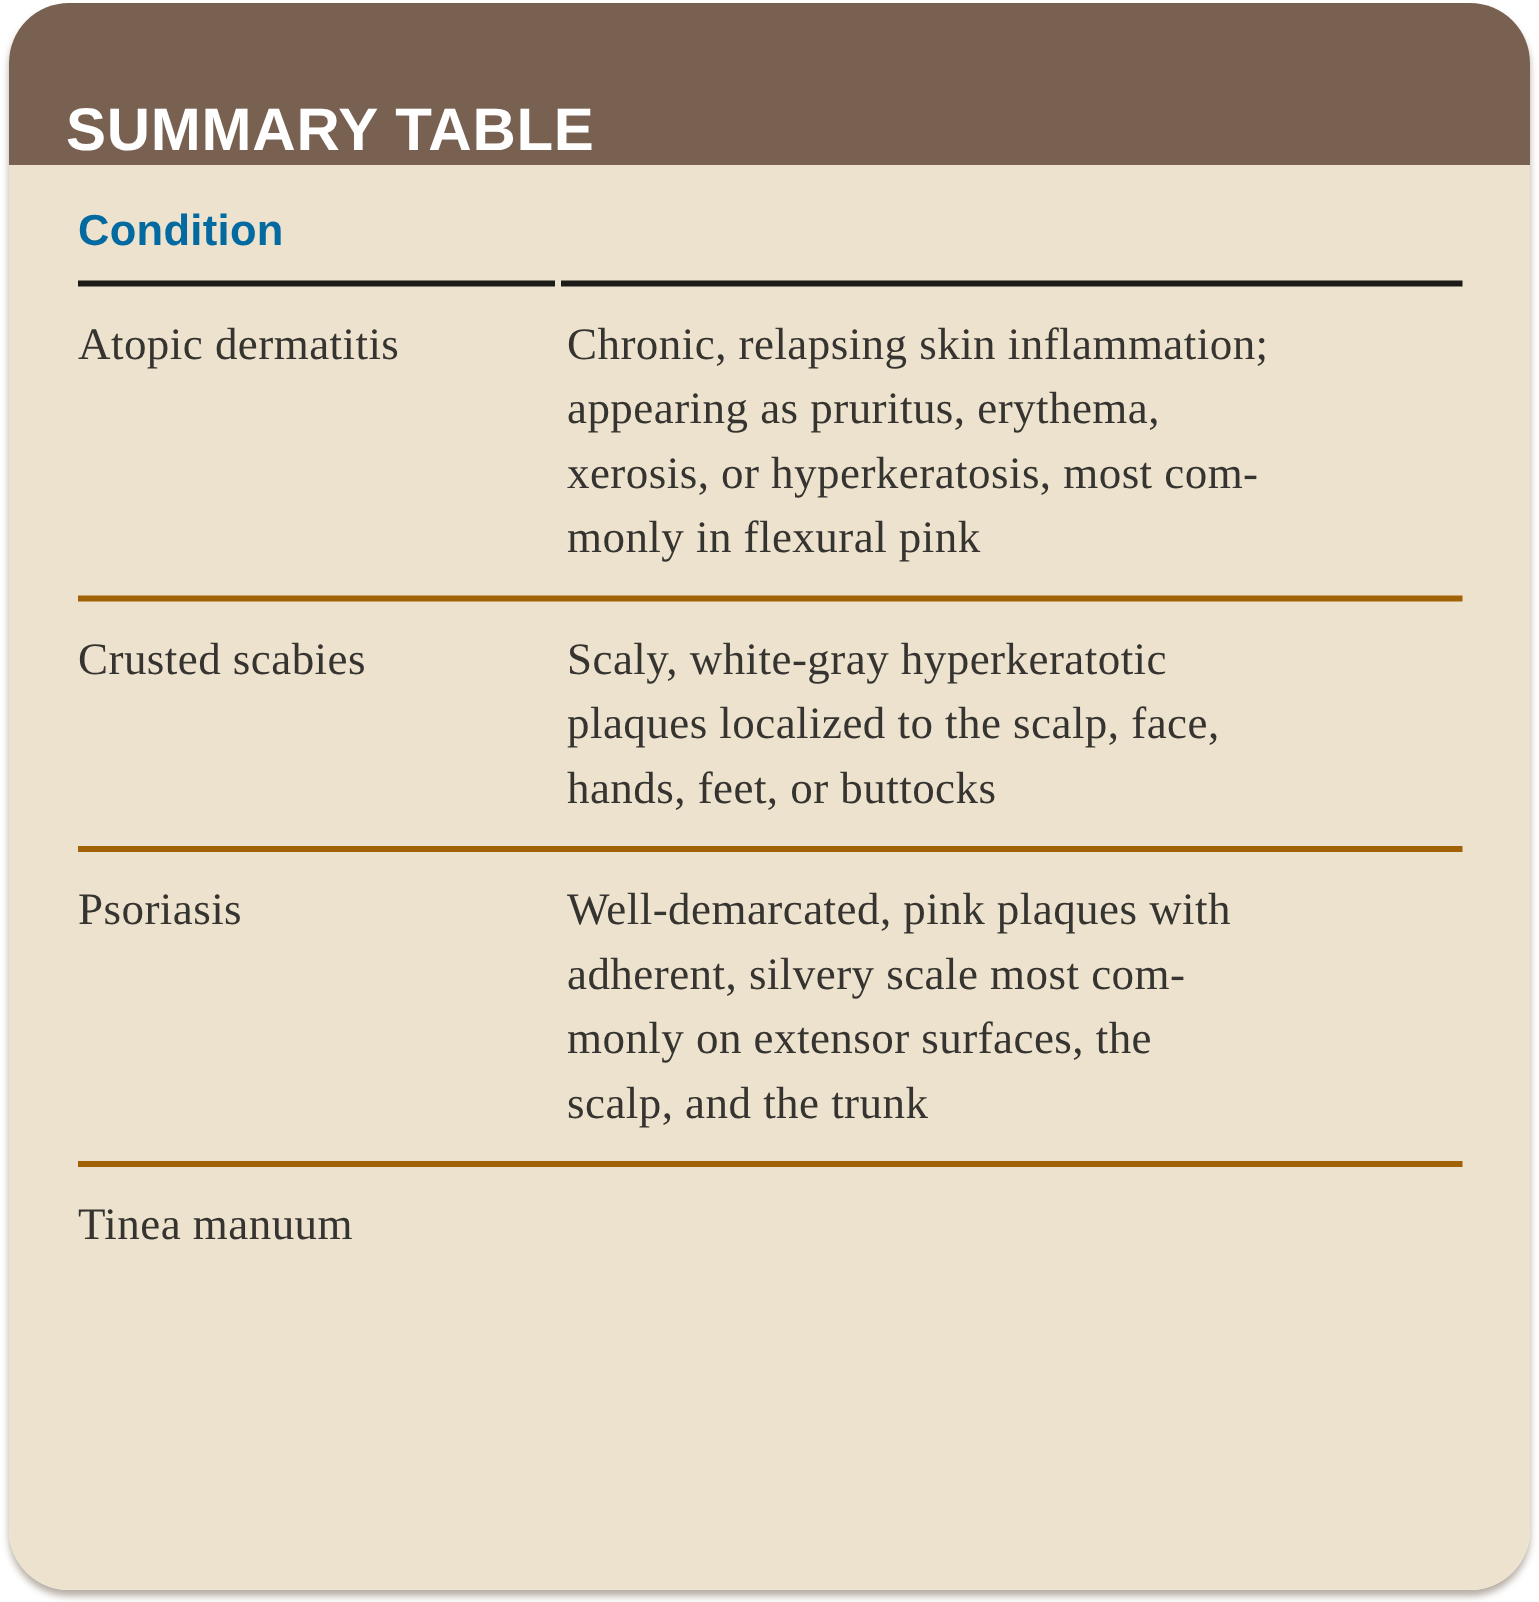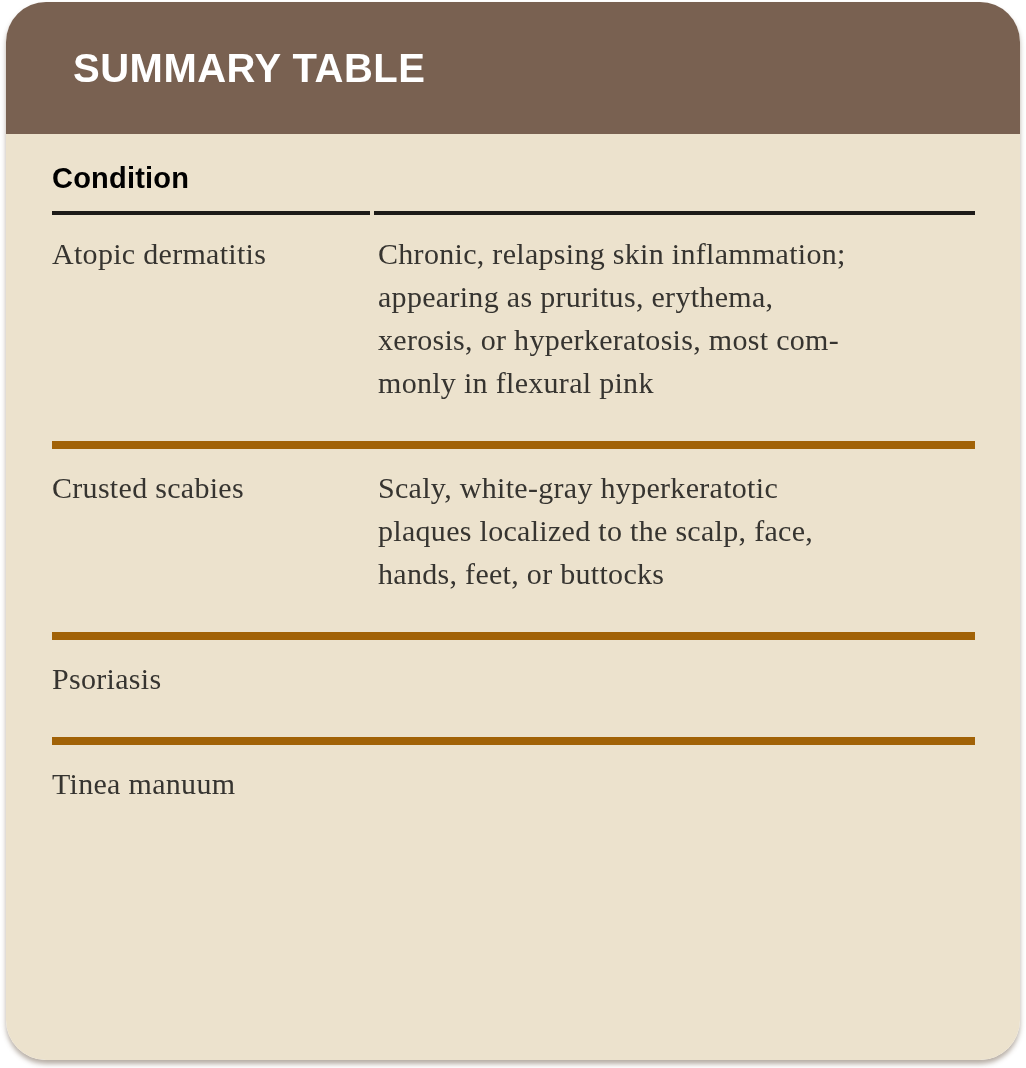--- a/index.html
+++ b/index.html
@@ -14,25 +14,25 @@
     position: absolute;
     left: 6px;
     top: 2px;
     width: 1014px;
     height: 1058px;
     border-radius: 40px;
     overflow: hidden;
     box-shadow: 0 4px 5px rgba(95, 75, 55, 0.45);
   }
   .card-header {
-    height: 132px;
+    height: 108px;
     background: #796151;
     display: flex;
-    align-items: center;
-    padding-left: 67px;
+    align-items: flex-end;
+    padding-left: 38px;
     box-sizing: border-box;
   }
   .card-title {
     color: #ffffff;
     font-size: 40px;
     font-weight: bold;
     letter-spacing: 0.5px;
   }
   .card-body {
     background: #ece2cd;
@@ -42,21 +42,21 @@
     width: 923px;
   }
   .thead {
     display: flex;
     padding-top: 26px;
   }
   .colhead {
     font-weight: bold;
     font-size: 29px;
     line-height: 36px;
-    color: #000000;
+    color: #0369a1;
     letter-spacing: 0.2px;
   }
   .col1 {
     flex: 0 0 322px;
     width: 322px;
   }
   .col2 {
     flex: 1;
     padding-left: 4px;
   }
@@ -75,22 +75,21 @@
   }
   .rule-seg.seg2 {
     flex: 1;
   }
   .trow {
     display: flex;
     padding: 17px 0;
     font-family: Liberation Serif, serif;
   }
   .trow + .trow {
-    border-top: 8px solid #a16207;
-    margin-top: 20px;
+    border-top: 4px solid #a16207;
   }
   .cell {
     font-size: 30px;
     line-height: 43px;
     color: #363430;
     letter-spacing: 0.3px;
     white-space: pre-line;
   }
 </style>
 </head>
@@ -121,20 +120,24 @@
 
     <div class="trow">
       <div class="col1 cell">Crusted scabies</div>
       <div class="col2 cell">Scaly, white-gray hyperkeratotic
 plaques localized to the scalp, face,
 hands, feet, or buttocks</div>
     </div>
 
     <div class="trow">
       <div class="col1 cell">Psoriasis</div>
+      <div class="col2 cell">Well-demarcated, pink plaques with
+adherent, silvery scale most com-
+monly on extensor surfaces, the
+scalp, and the trunk</div>
     </div>
 
 
     <div class="trow">
       <div class="col1 cell">Tinea manuum</div>
     </div>
 
   </div>
 </div>
 

